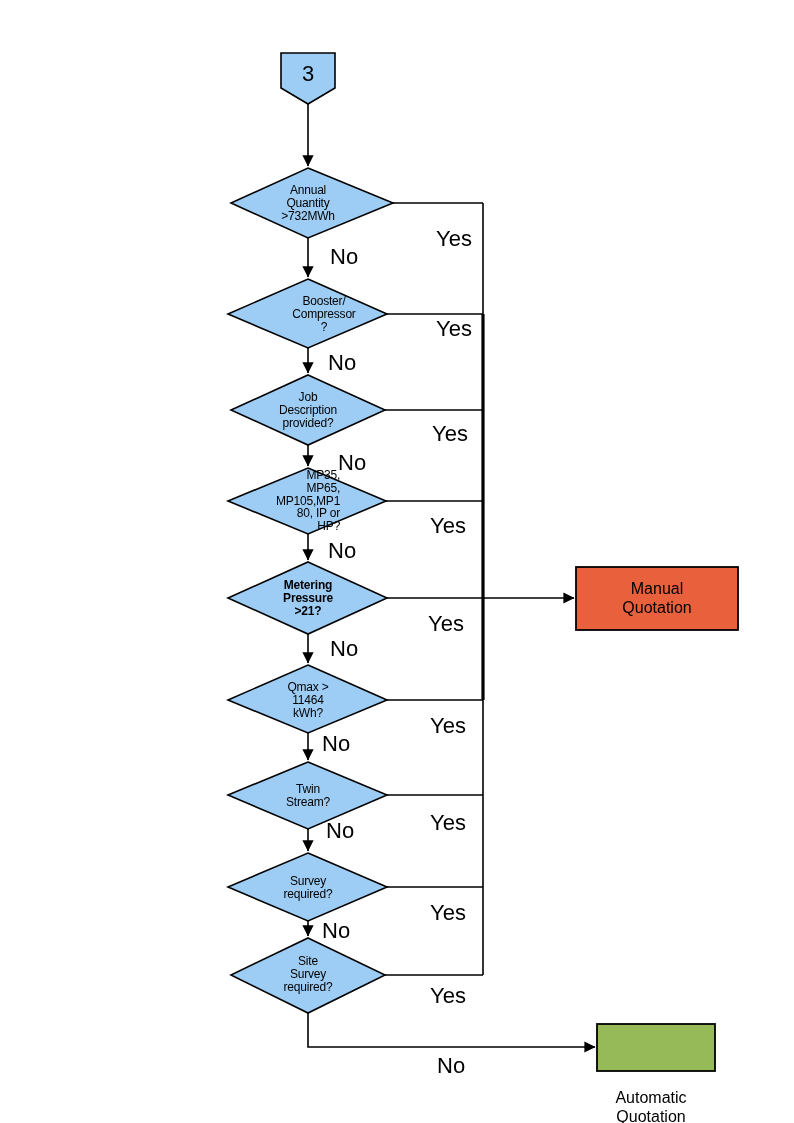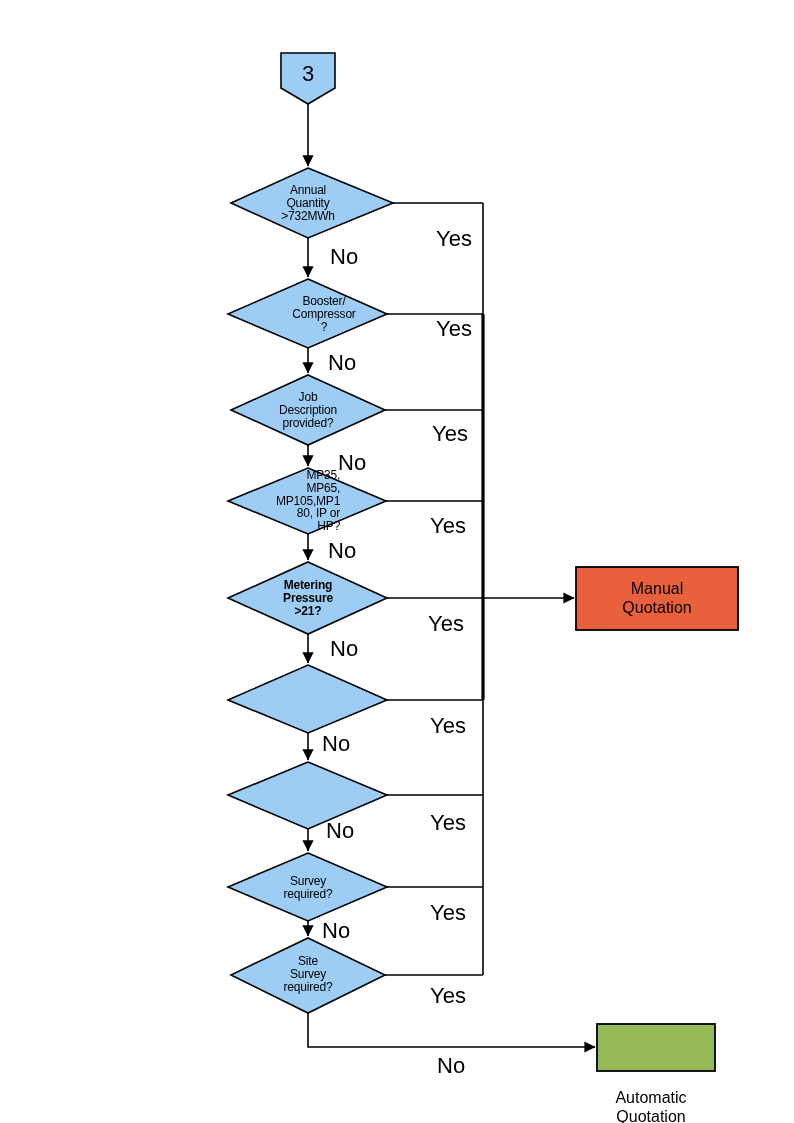--- a/index.html
+++ b/index.html
@@ -141,21 +141,26 @@
   <div class="shape-label diamond-label" style="left:249px; top:471px; width:118px; height:60px;text-align:right;">MP35,
 MP65,
 MP105,MP1
 80, IP or
 HP?</div>
 
   <div class="shape-label diamond-label" style="left:248px; top:576px; width:120px; height:45px;font-weight:bold;">Metering
 Pressure
 &gt;21?</div>
 
+  <div class="shape-label diamond-label" style="left:248px; top:678px; width:120px; height:45px;">Qmax &gt;
+11464
+kWh?</div>
 
+  <div class="shape-label diamond-label" style="left:248px; top:779px; width:120px; height:34px;">Twin
+Stream?</div>
 
   <div class="shape-label diamond-label" style="left:248px; top:871px; width:120px; height:34px;">Survey
 required?</div>
 
   <div class="shape-label diamond-label" style="left:248px; top:952px; width:120px; height:45px;">Site
 Survey
 required?</div>
 
   <div class="shape-label terminal-label" style="left:576px; top:567px; width:162px; height:63px;">Manual
 Quotation</div>

